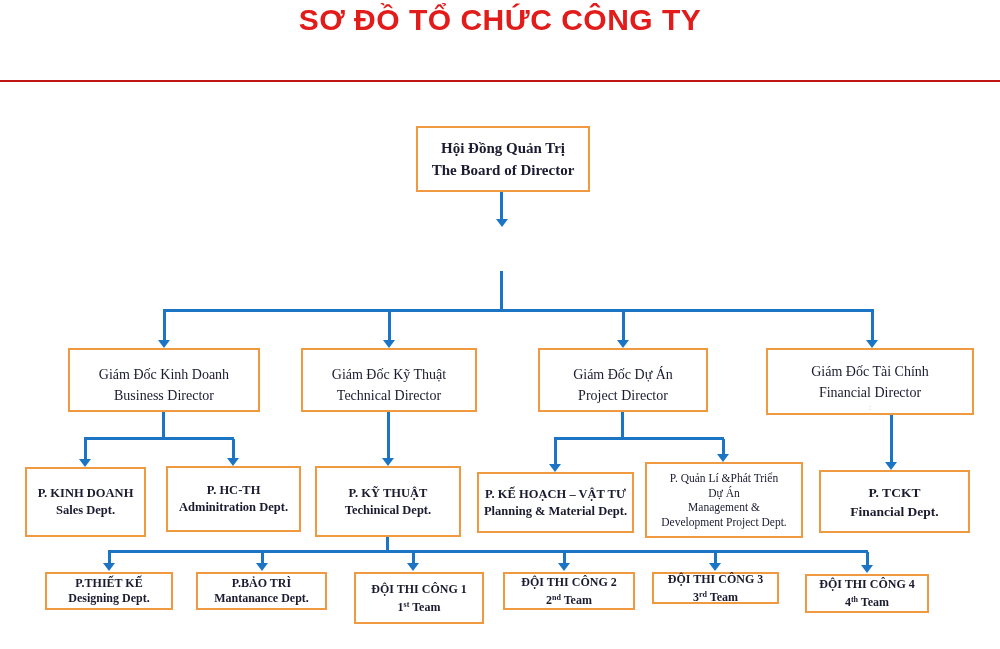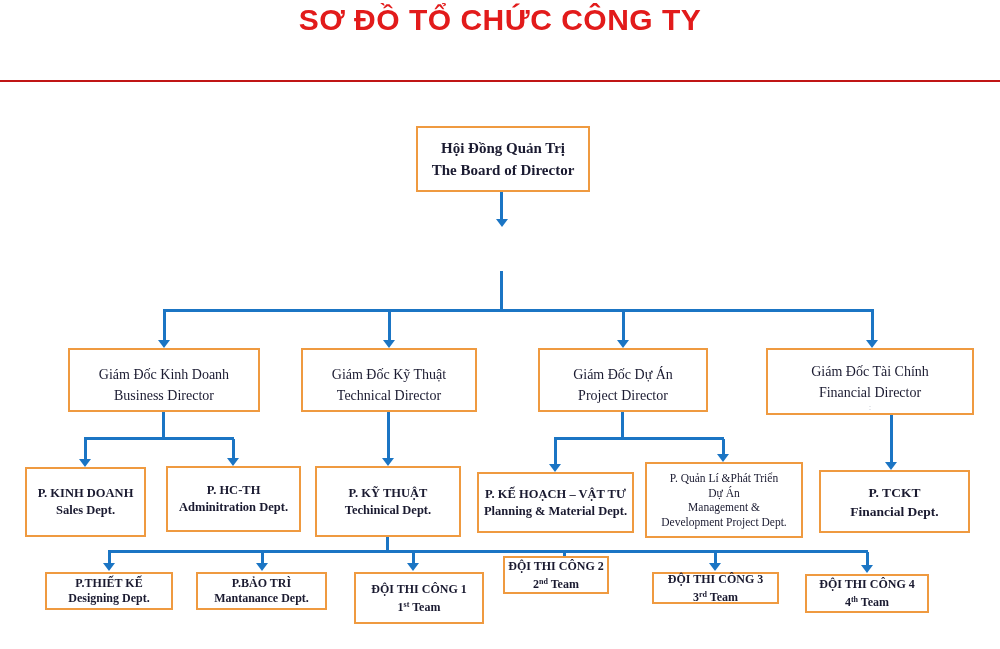--- a/index.html
+++ b/index.html
@@ -148,21 +148,21 @@
     <div class="l5-line">Designing Dept.</div>
   </div>
   <div class="box" style="left:196px;top:572px;width:131px;height:38px">
     <div class="l5-line">P.BẢO TRÌ</div>
     <div class="l5-line">Mantanance Dept.</div>
   </div>
   <div class="box" style="left:354px;top:572px;width:130px;height:52px">
     <div class="l5-line">ĐỘI THI CÔNG 1</div>
     <div class="l5-line"><span>1</span><span class="ord">st</span><span> Team</span></div>
   </div>
-  <div class="box" style="left:503px;top:556px;width:106px;height:38px">
+  <div class="box" style="left:503px;top:572px;width:132px;height:38px">
     <div class="l5-line">ĐỘI THI CÔNG 2</div>
     <div class="l5-line"><span>2</span><span class="ord">nd</span><span> Team</span></div>
   </div>
   <div class="box" style="left:652px;top:572px;width:127px;height:32px">
     <div class="l5-line">ĐỘI THI CÔNG 3</div>
     <div class="l5-line"><span>3</span><span class="ord">rd</span><span> Team</span></div>
   </div>
   <div class="box" style="left:805px;top:574px;width:124px;height:39px">
     <div class="l5-line">ĐỘI THI CÔNG 4</div>
     <div class="l5-line"><span>4</span><span class="ord">th</span><span> Team</span></div>

